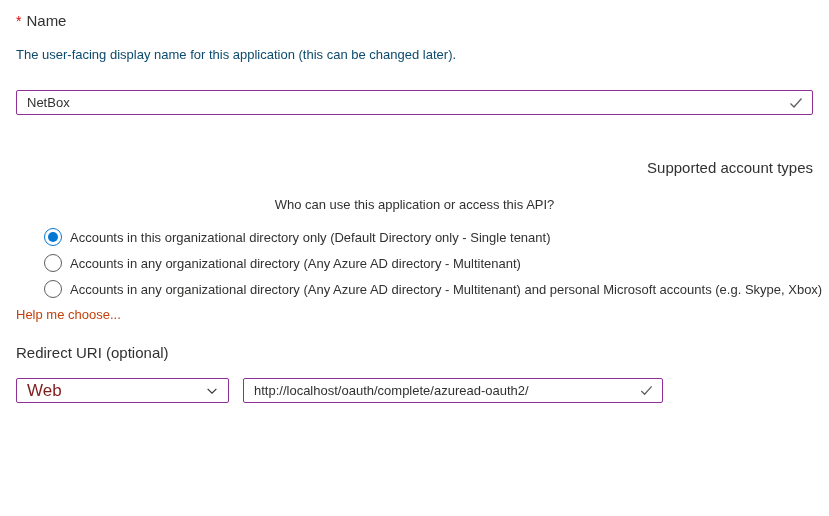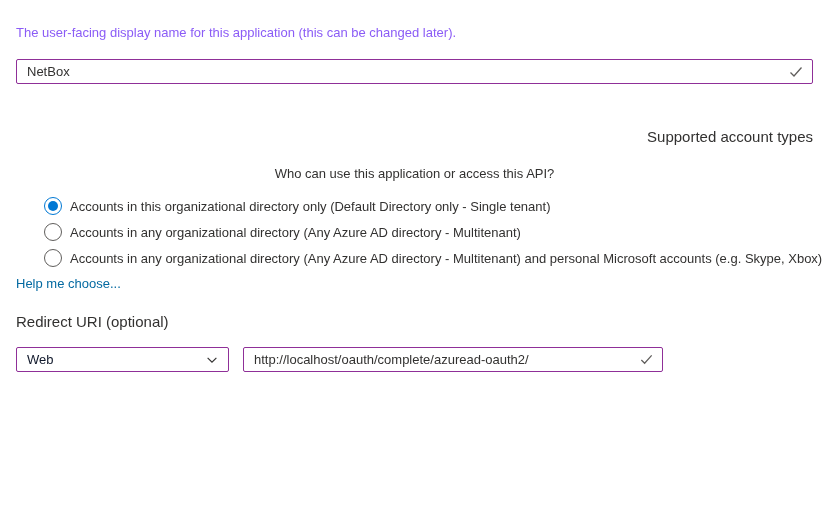--- a/index.html
+++ b/index.html
@@ -16,27 +16,27 @@
     font-size: 15px;
     line-height: 21px;
     color: #323130;
     font-weight: 400;
   }
   .required-star { color: #e50000; margin-right: 5px; font-size: 14px; }
 
   .field-desc {
     font-size: 13px;
     line-height: 19px;
-    color: #8b5cf6;
+    color: #0c4a6e;
     margin-top: 13px;
   }
 
   .text-input-wrap {
     position: relative;
-    margin-top: 17px;
+    margin-top: 26px;
     height: 25px;
     border: 1.5px solid #8f2f98;
     border-radius: 2px;
     background: #fff;
     display: flex;
     align-items: center;
   }
   .text-input-wrap input {
     border: none;
     outline: none;
@@ -83,21 +83,21 @@
   .radio-row.selected .radio-dot { background: #0078d4; }
   .radio-label {
     font-size: 13px;
     margin-left: 8px;
     color: #323130;
   }
 
   .help-link {
     display: inline-block;
     font-size: 13px;
-    color: #0369a1;
+    color: #c2410c;
     text-decoration: none;
     cursor: pointer;
   }
 
   .sec3 { margin-top: 19px; }
   .sec3-desc {
     font-size: 13px;
     line-height: 19px;
     margin-top: 15px;
     max-width: 800px;
@@ -111,33 +111,36 @@
   .platform-select {
     position: relative;
     width: 213px; height: 25px;
     border: 1.5px solid #8f2f98;
     border-radius: 2px;
     display: flex; align-items: center;
     cursor: pointer;
     background: #fff;
   }
   .platform-select .select-value {
-    font-size: 13px;
+    font-size: 17px;
     padding-left: 10px;
     flex: 1;
-    color: #0f172a;
+    color: #7f1d1d;
   }
   .uri-input-wrap { width: 420px; margin-top: 0; }
 </style>
 </head>
 <body>
 
 <div class="page">
 
   
+  <div class="section-heading">
+    <span class="required-star">*</span><span>Name</span>
+  </div>
 
   <div class="field-desc">The user-facing display name for this application (this can be changed later).</div>
 
   <div class="text-input-wrap name-input-wrap">
     <input type="text" value="NetBox" style="">
     <span class="input-icon">
       <svg width="16" height="16" viewBox="0 0 16 16">
           <path d="M2.5 8.5 L6 12 L13.5 3.5" stroke="#605e5c" stroke-width="1.3" fill="none"></path>
         </svg>
     </span>

